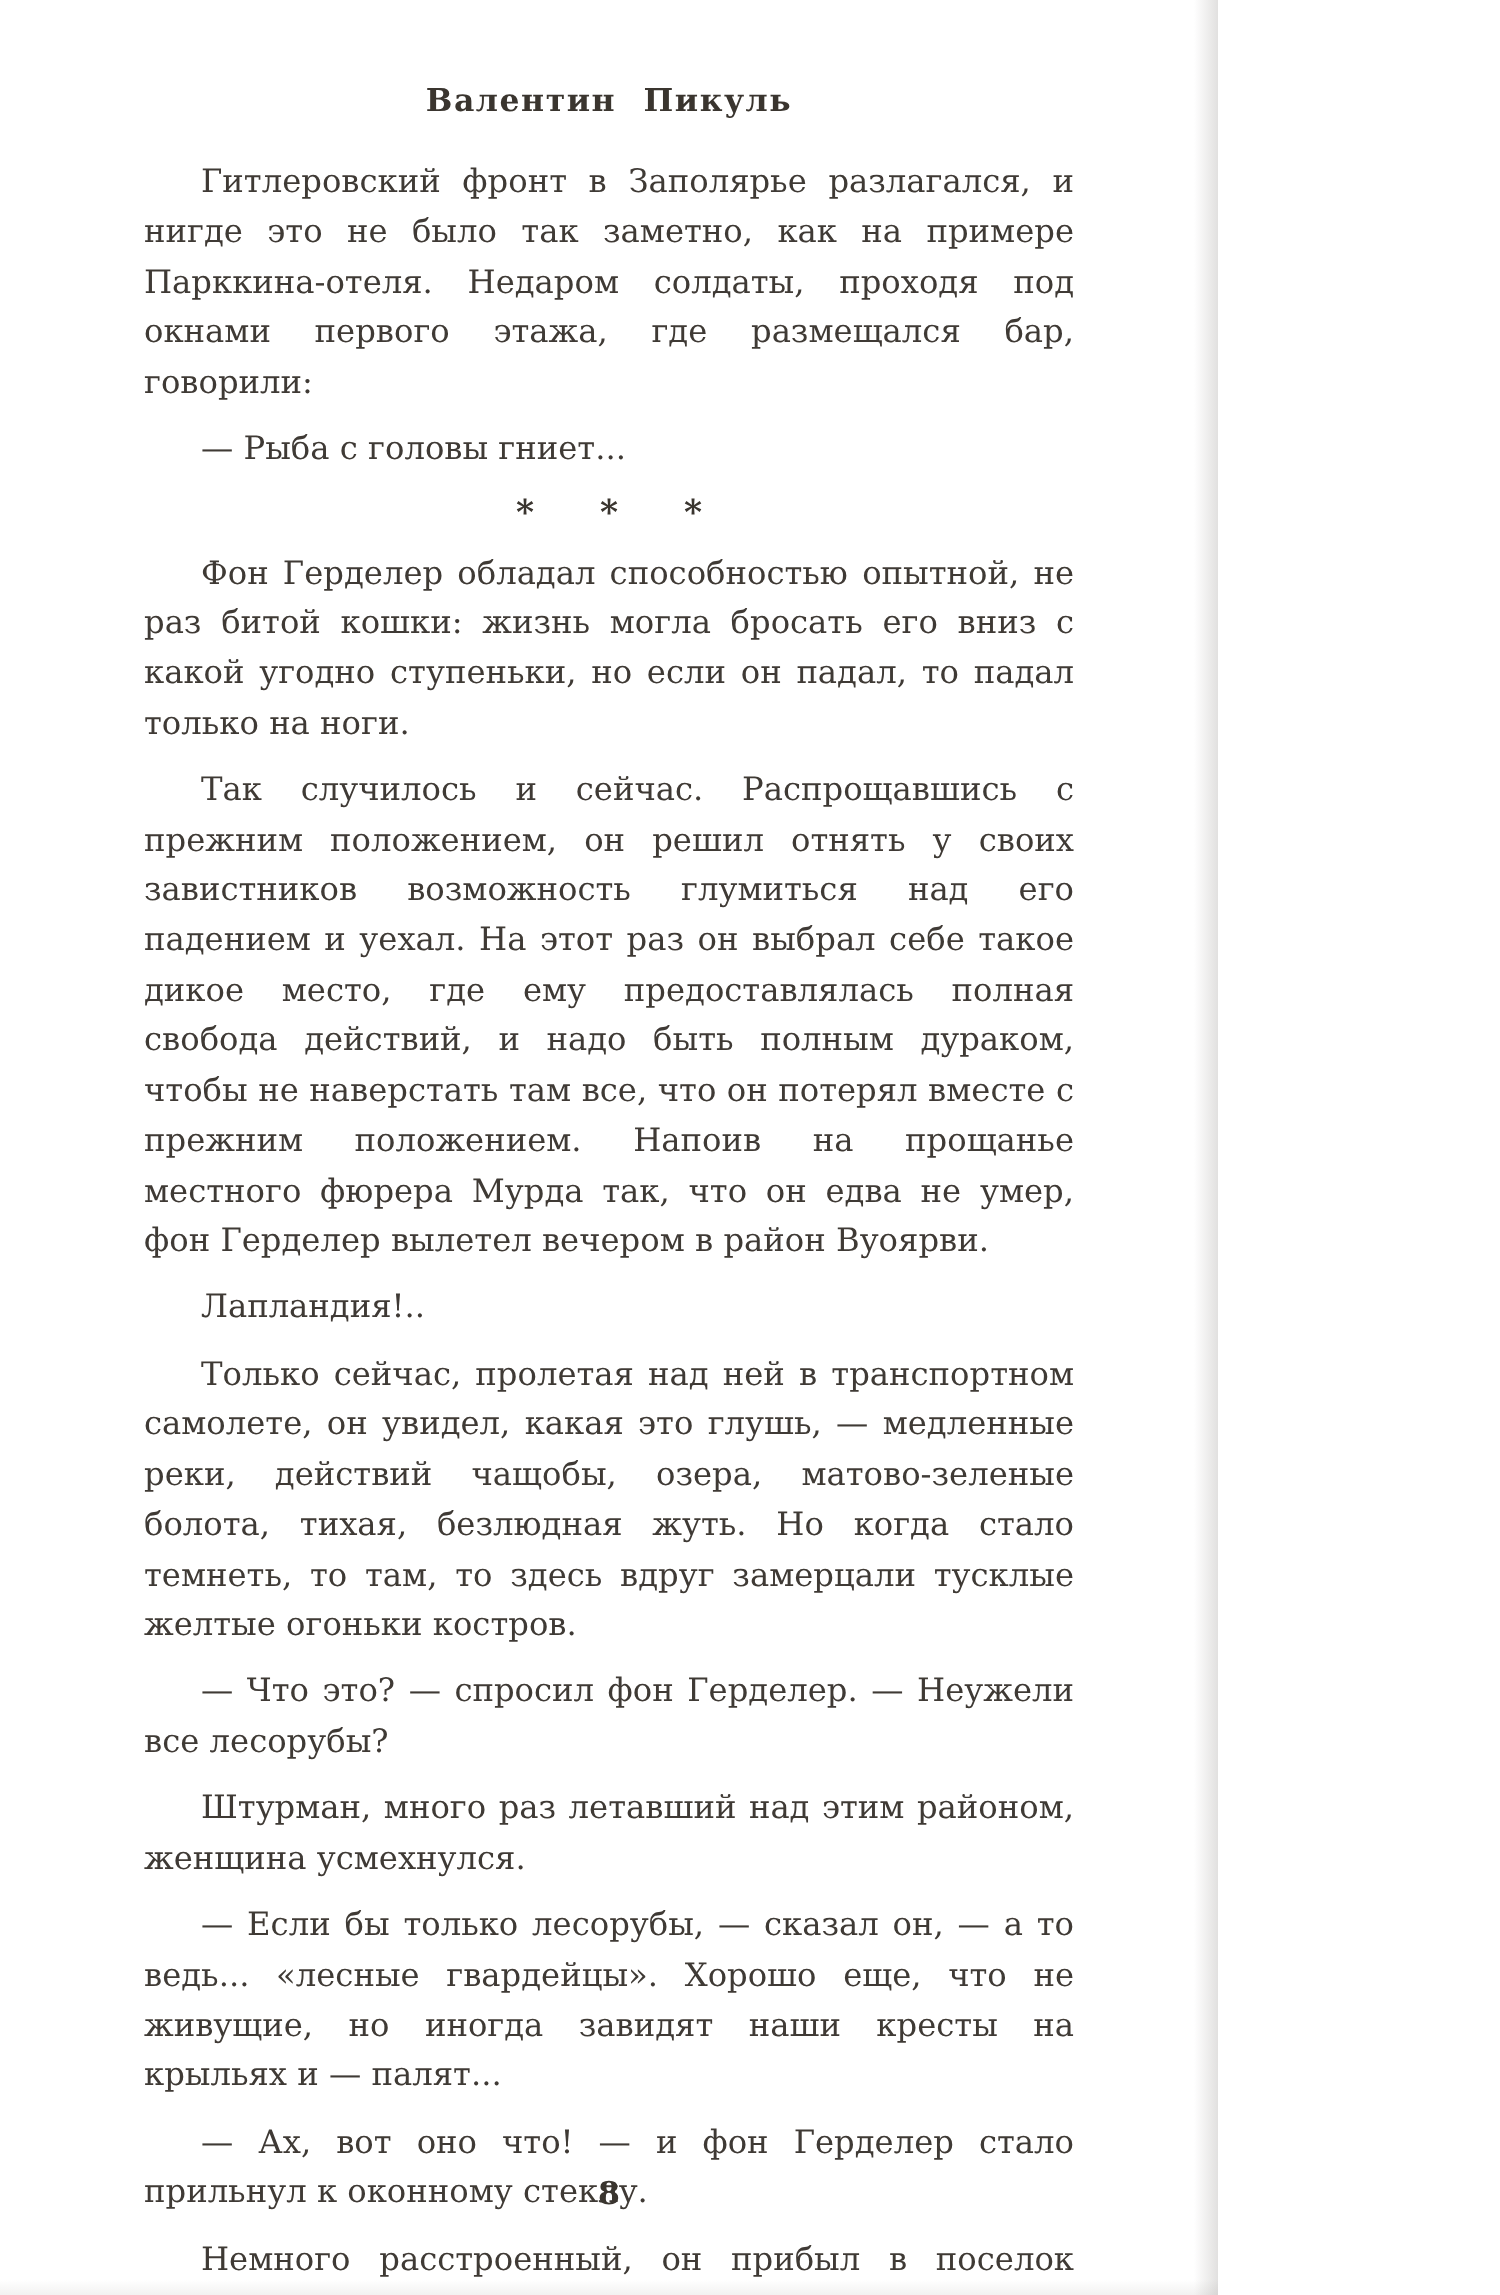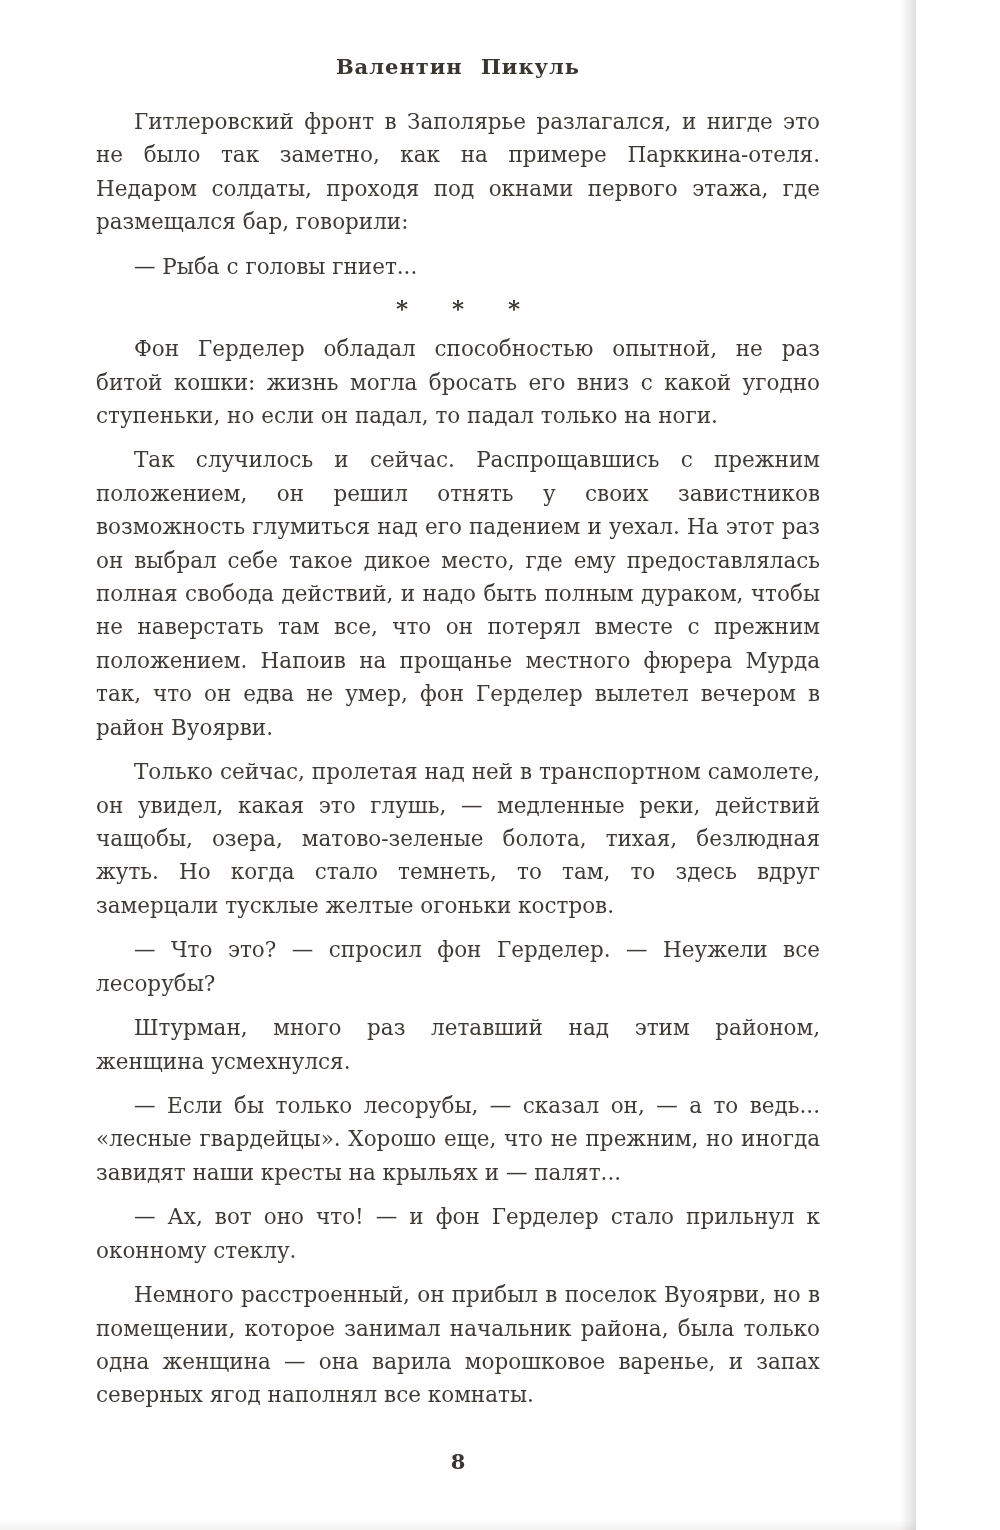--- a/index.html
+++ b/index.html
@@ -2,21 +2,21 @@
 <html lang="ru"><head>
 <meta charset="utf-8">
 <style>
   html, body {
     margin: 0;
     padding: 0;
     background: #ffffff;
   }
   .page {
     position: relative;
-    width: 916px;
+    width: 812px;
     height: 1530px;
     box-sizing: border-box;
     padding: 54px 85px 0 85px;
     background: #ffffff;
     font-family: "DejaVu Serif", "Liberation Serif", serif;
     color: #3f3a35;
     overflow: hidden;
   }
   
   .page::after {
@@ -80,24 +80,25 @@
 
   <main class="body-text">
 
     <p>Гитлеровский фронт в Заполярье разлагался, и нигде это не было так заметно, как на примере Парккина-отеля. Недаром солдаты, проходя под окнами первого этажа, где размещался бар, говорили:</p>
     <p>— Рыба с головы гниет...</p>
 
     <div class="section-separator">* * *</div>
 
     <p>Фон Герделер обладал способностью опытной, не раз битой кошки: жизнь могла бросать его вниз с какой угодно ступеньки, но если он падал, то падал только на ноги.</p>
     <p>Так случилось и сейчас. Распрощавшись с прежним положением, он решил отнять у своих завистников возможность глумиться над его падением и уехал. На этот раз он выбрал себе такое дикое место, где ему предоставлялась полная свобода действий, и надо быть полным дураком, чтобы не наверстать там все, что он потерял вместе с прежним положением. Напоив на прощанье местного фюрера Мурда так, что он едва не умер, фон Герделер вылетел вечером в район Вуоярви.</p>
+    <p>Лапландия!..</p>
     <p>Только сейчас, пролетая над ней в транспортном самолете, он увидел, какая это глушь, — медленные реки, действий чащобы, озера, матово-зеленые болота, тихая, безлюдная жуть. Но когда стало темнеть, то там, то здесь вдруг замерцали тусклые желтые огоньки костров.</p>
     <p>— Что это? — спросил фон Герделер. — Неужели все лесорубы?</p>
     <p>Штурман, много раз летавший над этим районом, женщина усмехнулся.</p>
-    <p>— Если бы только лесорубы, — сказал он, — а то ведь... «лесные гвардейцы». Хорошо еще, что не прежним, но иногда завидят наши кресты на крыльях и — палят...</p>
+    <p>— Если бы только лесорубы, — сказал он, — а то ведь... «лесные гвардейцы». Хорошо еще, что не живущие, но иногда завидят наши кресты на крыльях и — палят...</p>
     <p>— Ах, вот оно что! — и фон Герделер стало прильнул к оконному стеклу.</p>
     <p>Немного расстроенный, он прибыл в поселок Вуоярви, но в помещении, которое занимал начальник района, была только одна женщина — она варила морошковое варенье, и запах северных ягод наполнял все комнаты.</p>
 
   </main>
 
   <div class="page-number">8</div>
 
 </div>
 
 </body></html>

